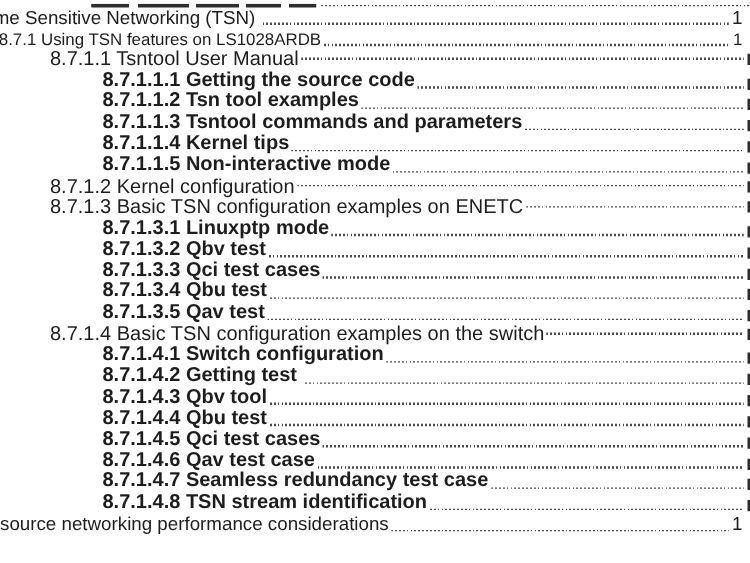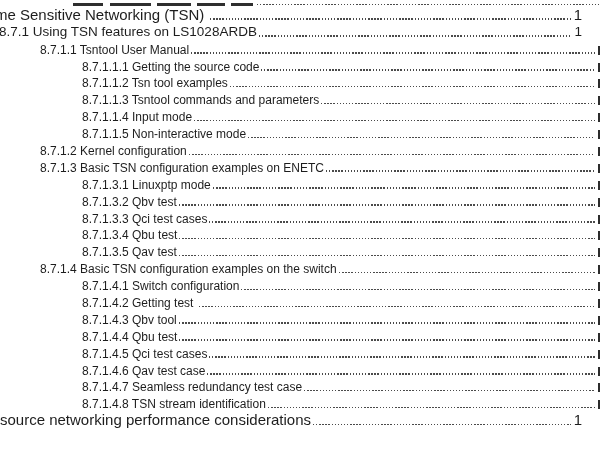--- a/index.html
+++ b/index.html
@@ -47,26 +47,26 @@
     margin-left:2px;margin-bottom:3px;
     background:#2c2c2c;
   }
   
   .lvl0{font-size:15px;}
   .lvl0 .toc-text{margin-left:-5px;}
   .lvl0 .leader{margin-bottom:4px;}
   .lvl1{font-size:13.5px;}
   .lvl1 .toc-text{margin-left:-1px;}
   .lvl1 .leader{margin-bottom:4px;}
-  .lvl2{font-size:12px;}
+  .lvl2{font-size:16px;align-items:center;}
   .lvl2 .toc-text{padding-left:40px;}
-  .lvl3{font-size:12px;}
+  .lvl3{font-size:16px;font-weight:bold;}
   .lvl3 .toc-text{padding-left:82px;}
   .lvl0.no-clip .toc-text{margin-left:0;}
-  .full-page-row{padding-right:18px;}
+  .full-page-row{padding-right:6px;}
   
   .top-sliver{
     position:relative;
     height:4px;
     overflow:hidden;
     display:flex;
     align-items:flex-start;
   }
   .ghost-words{
     flex:0 0 auto;
@@ -118,21 +118,21 @@
         <span class="toc-text">8.7.1.1.2 Tsn tool examples</span>
         <div class="leader"></div>
         <div class="page-sliver"></div>
       </div>
       <div class="toc-row lvl3">
         <span class="toc-text">8.7.1.1.3 Tsntool commands and parameters</span>
         <div class="leader"></div>
         <div class="page-sliver"></div>
       </div>
       <div class="toc-row lvl3">
-        <span class="toc-text">8.7.1.1.4 Input mode</span>
+        <span class="toc-text">8.7.1.1.4 Kernel tips</span>
         <div class="leader"></div>
         <div class="page-sliver"></div>
       </div>
       <div class="toc-row lvl3">
         <span class="toc-text">8.7.1.1.5 Non-interactive mode</span>
         <div class="leader"></div>
         <div class="page-sliver"></div>
       </div>
       <div class="toc-row lvl2">
         <span class="toc-text">8.7.1.2 Kernel configuration</span>

